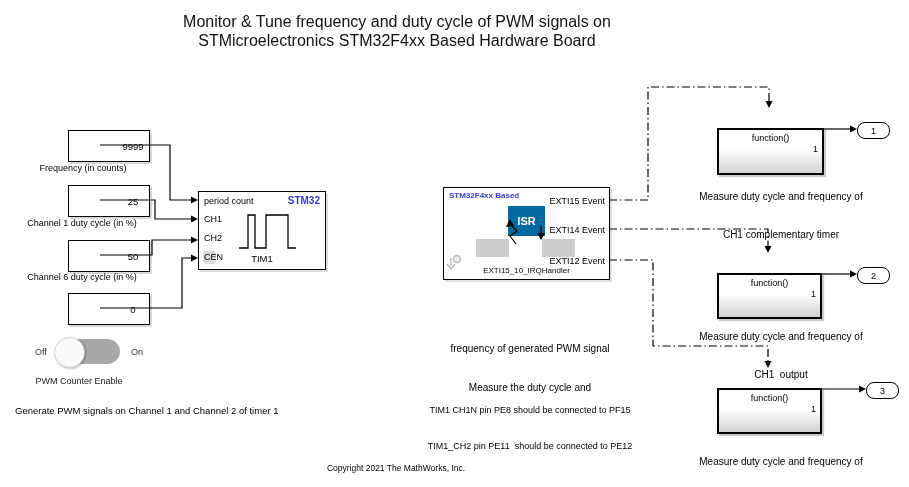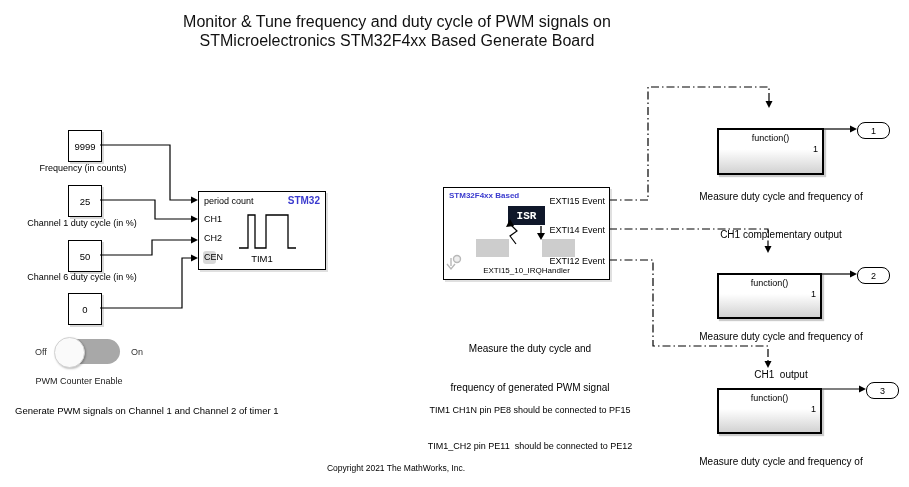--- a/index.html
+++ b/index.html
@@ -7,35 +7,35 @@
           font-family:"Liberation Sans",sans-serif;color:#000;}
   .abs{position:absolute;}
   .ctr{transform:translateX(-50%);text-align:center;}
   
   .title-note{top:12px;left:397px;font-size:16px;line-height:19px;color:#111;white-space:nowrap;}
   .small-note{font-size:9px;line-height:12px;white-space:pre;}
   .mid-note{font-size:10px;line-height:13px;white-space:pre;}
   
   .const-block{width:32px;height:30px;left:68px;border:1px solid #000;background:#fff;
                box-shadow:2px 2px 0 rgba(0,0,0,0.15);display:flex;align-items:center;justify-content:center;
-               font-size:9.5px;}
+               font-size:9.5px;padding-left:48px;}
   .const-label{font-size:9px;white-space:nowrap;}
   
   .pwm-block{left:198px;top:191px;width:126px;height:77px;border:1px solid #000;background:#fff;
              box-shadow:2px 2px 0 rgba(0,0,0,0.12);}
   .pwm-port{position:absolute;left:5px;font-size:9px;line-height:11px;}
   .pwm-brand{position:absolute;right:5px;top:3px;font-size:10px;font-weight:bold;}
   .pwm-name{position:absolute;bottom:5px;left:0;width:100%;text-align:center;font-size:9.5px;}
   .cen-blob{position:absolute;left:4px;top:59px;width:13px;height:13px;background:#d9d9d9;border-radius:3px;}
   
   .isr-block{left:443px;top:187px;width:165px;height:91px;border:1.5px solid #000;background:#fff;
              box-shadow:2px 2px 0 rgba(0,0,0,0.12);}
   .isr-brand{position:absolute;left:5px;top:3px;font-size:8px;font-weight:bold;}
-  .isr-box{position:absolute;left:64px;top:18px;width:37px;height:19px;background:#0f172a;color:#fff;
-           font-size:11px;font-weight:bold;display:flex;align-items:center;justify-content:center;font-family:Liberation Mono, monospace;}
+  .isr-box{position:absolute;left:64px;top:18px;width:37px;height:30px;background:#0369a1;color:#fff;
+           font-size:11px;font-weight:bold;display:flex;align-items:center;justify-content:center;}
   .gray-rect{position:absolute;top:51px;width:33px;height:18px;background:#cdcdcd;}
   .isr-port{position:absolute;right:4px;font-size:9px;line-height:11px;white-space:nowrap;}
   .isr-handler{position:absolute;left:0;bottom:4px;width:100%;text-align:center;font-size:8px;white-space:nowrap;}
   
   .fn-block{width:101px;height:42px;border:2.5px solid #000;
             background:linear-gradient(#ffffff 45%,#d2d2d2 100%);
             box-shadow:2px 2px 1px rgba(0,0,0,0.2);margin-top:20px;}
   .fn-title{position:absolute;top:3px;left:0;width:100%;text-align:center;font-size:9px;}
   .fn-port{position:absolute;right:4px;top:14px;font-size:9px;}
   .caption{font-size:10px;line-height:12.5px;white-space:pre;margin-left:13px;}
@@ -50,21 +50,21 @@
   svg.wires{position:absolute;left:0;top:0;z-index:6;pointer-events:none;}
   .blue{color:#3a3ace;}
 </style>
 </head>
 <body>
 
 <div class="canvas">
 
   <div class="abs ctr title-note">
     <div>Monitor &amp; Tune frequency and duty cycle of PWM signals on</div>
-    <div>STMicroelectronics STM32F4xx Based Generate Board</div>
+    <div>STMicroelectronics STM32F4xx Based Hardware Board</div>
   </div>
 
   <div class="abs const-block" style="top:130px">
     <span>9999</span>
   </div>
   <div class="abs ctr const-label" style="left:83px;top:163px">Frequency (in counts)</div>
 
   <div class="abs const-block" style="top:185px">
     <span>25</span>
   </div>
@@ -115,38 +115,38 @@
         <circle cx="13" cy="71" r="3.5" fill="#eee"></circle>
       </g>
     </svg>
     <span class="isr-port" style="top:8px">EXTI15 Event</span>
     <span class="isr-port" style="top:37px">EXTI14 Event</span>
     <span class="isr-port" style="top:68px">EXTI12 Event</span>
     <span class="isr-handler">EXTI15_10_IRQHandler</span>
   </div>
 
   <div class="abs ctr mid-note" style="left:530px;top:316px">
+    <div>frequency of generated PWM signal</div>
     <div>Measure the duty cycle and</div>
-    <div>frequency of generated PWM signal</div>
   </div>
   <div class="abs ctr small-note" style="left:530px;top:380px">
     <div>TIM1 CH1N pin PE8 should be connected to PF15</div>
     <div>TIM1_CH2 pin PE11  should be connected to PE12</div>
   </div>
 
   <div class="abs fn-block" style="left:717px;top:108px;height:43px;width:103px">
     <span class="fn-title">function()</span>
     <span class="fn-port">1</span>
   </div>
   <div class="abs oval" style="left:857px;top:122px">
     <span>1</span>
   </div>
   <div class="abs ctr caption" style="left:768px;top:166px">
     <div>Measure duty cycle and frequency of</div>
-    <div>CH1 complementary output</div>
+    <div>CH1 complementary timer</div>
   </div>
 
   <div class="abs fn-block" style="left:717px;top:253px">
     <span class="fn-title">function()</span>
     <span class="fn-port">1</span>
   </div>
   <div class="abs oval" style="left:857px;top:267px">
     <span>2</span>
   </div>
   <div class="abs ctr caption" style="left:768px;top:306px">

